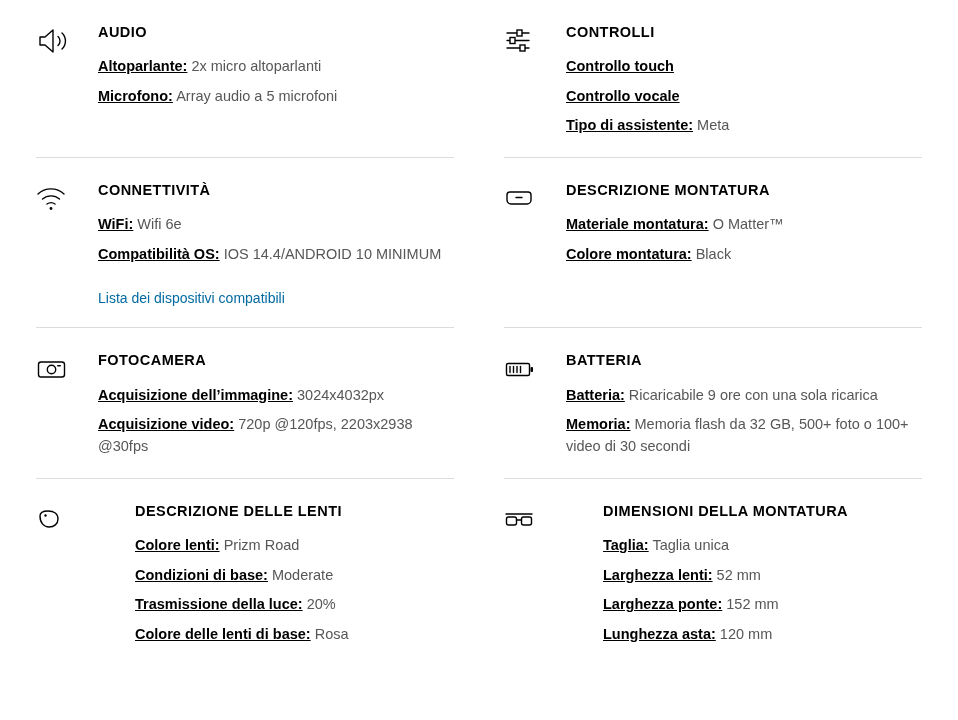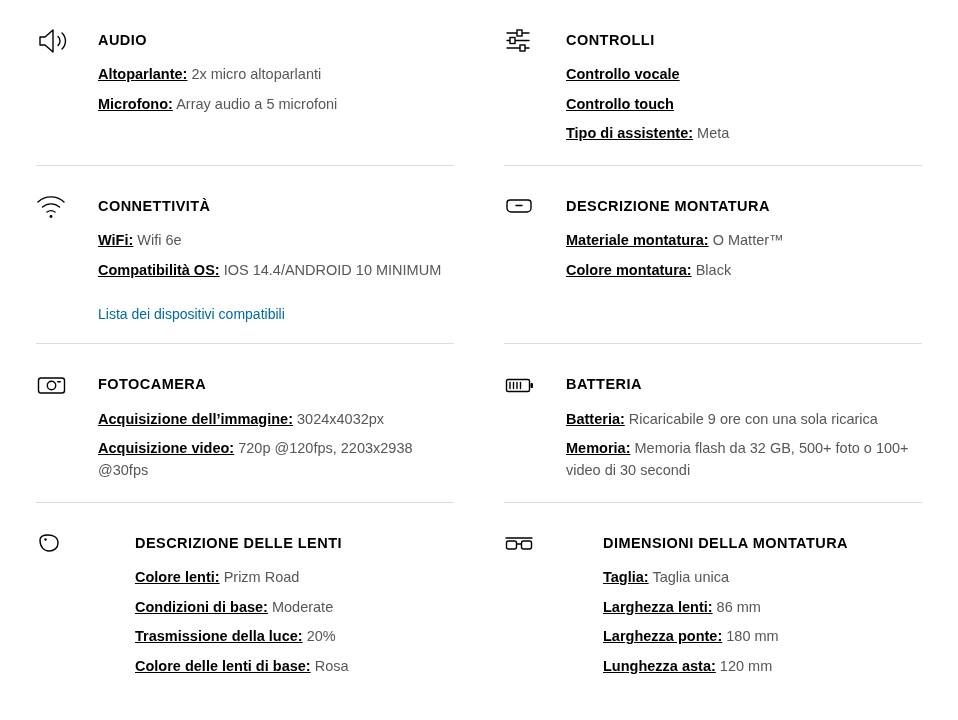--- a/index.html
+++ b/index.html
@@ -37,21 +37,20 @@
     width: 62px;
     flex: 0 0 62px;
     padding-top: 2px;
   }
   .icon-col svg {
     display: block;
   }
   .content-col {
     flex: 1 1 auto;
     min-width: 0;
-    margin-top: 8px;
   }
   .spec-title {
     font-size: 14.5px;
     font-weight: bold;
     letter-spacing: 0.45px;
     color: #000000;
     margin: 0 0 14px 0;
     line-height: 1.2;
   }
   .spec-line {
@@ -113,25 +112,25 @@
         <line x1="3" y1="14.5" x2="25" y2="14.5" stroke-linecap="round"></line>
         <line x1="3" y1="22" x2="25" y2="22" stroke-linecap="round"></line>
         <rect x="13" y="4" width="5" height="6" fill="#fff"></rect>
         <rect x="6" y="11.5" width="5" height="6" fill="#fff"></rect>
         <rect x="16" y="19" width="5" height="6" fill="#fff"></rect>
       </svg>
     </div>
     <div class="content-col">
       <div class="spec-title">CONTROLLI</div>
       <p class="spec-line">
+        <span class="spec-label">Controllo touch</span>
+        <span class="spec-value"></span>
+      </p>
+      <p class="spec-line">
         <span class="spec-label">Controllo vocale</span>
-        <span class="spec-value"></span>
-      </p>
-      <p class="spec-line">
-        <span class="spec-label">Controllo touch</span>
         <span class="spec-value"></span>
       </p>
       <p class="spec-line">
         <span class="spec-label">Tipo di assistente:</span>
         <span class="spec-value">Meta</span>
       </p>
     </div>
   </div>
 
   <div class="spec-block">
@@ -260,25 +259,25 @@
       </svg>
     </div>
     <div class="content-col">
       <div class="spec-title">DIMENSIONI DELLA MONTATURA</div>
       <p class="spec-line">
         <span class="spec-label">Taglia:</span>
         <span class="spec-value">Taglia unica</span>
       </p>
       <p class="spec-line">
         <span class="spec-label">Larghezza lenti:</span>
-        <span class="spec-value">86 mm</span>
+        <span class="spec-value">52 mm</span>
       </p>
       <p class="spec-line">
         <span class="spec-label">Larghezza ponte:</span>
-        <span class="spec-value">180 mm</span>
+        <span class="spec-value">152 mm</span>
       </p>
       <p class="spec-line">
         <span class="spec-label">Lunghezza asta:</span>
         <span class="spec-value">120 mm</span>
       </p>
     </div>
   </div>
 
 </div>
 

